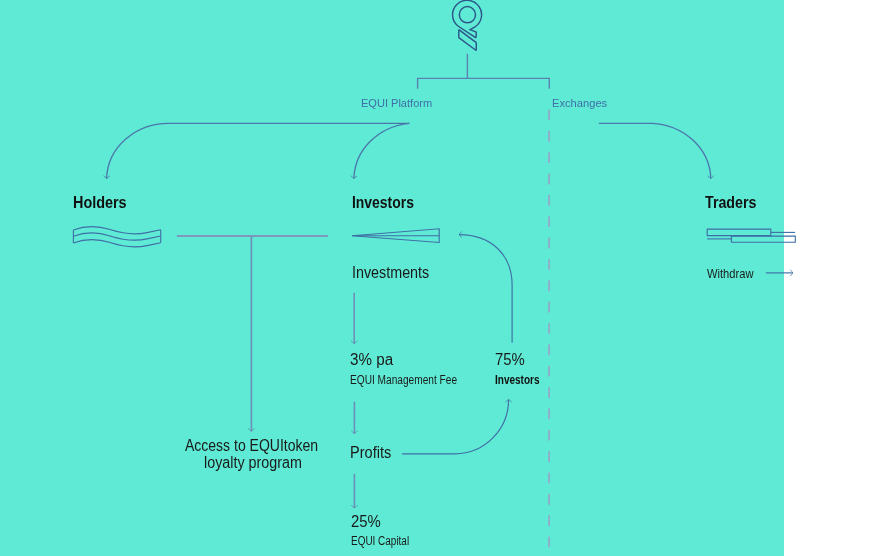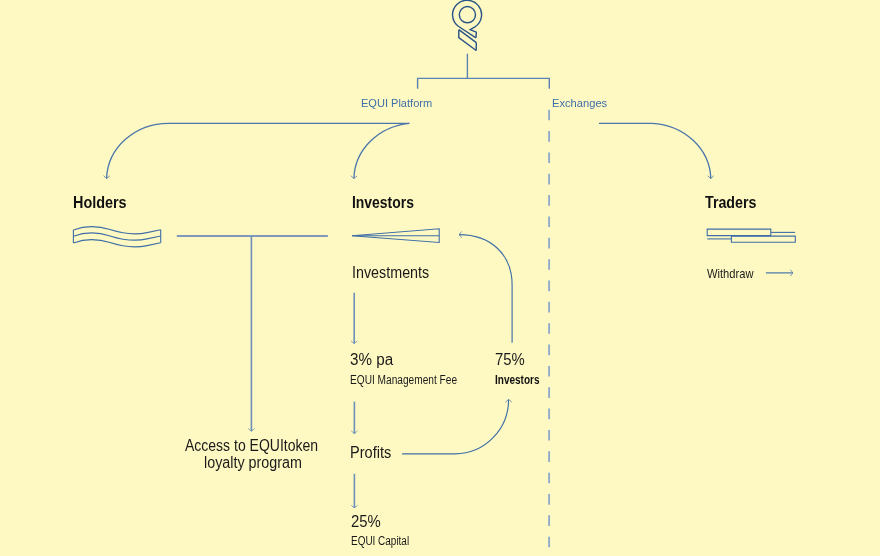--- a/index.html
+++ b/index.html
@@ -1,18 +1,18 @@
 <!DOCTYPE html>
 <html><head>
 <meta charset="utf-8">
 <style>
   html,body{margin:0;padding:0;}
   body{width:880px;height:556px;background:#ffffff;overflow:hidden;
        font-family:"Liberation Sans",sans-serif;}
-  #stage{position:relative;width:880px;height:556px;background:#fef9c3;}
+  #stage{position:relative;width:784px;height:556px;background:#5eead4;}
   svg.layer{position:absolute;left:0;top:0;width:880px;height:556px;}
   .lbl{position:absolute;white-space:nowrap;line-height:1;display:inline-block;
        transform-origin:left top;}
 
   .toplabel{font-size:11.5px;color:#3f6fa8;}
   .actor{font-size:16px;font-weight:bold;color:#111111;}
   .big{font-size:16px;color:#1a1a1a;}
   .small{font-size:12px;color:#1a1a1a;}
   .smallb{font-size:12px;color:#111111;font-weight:bold;}
 </style>

